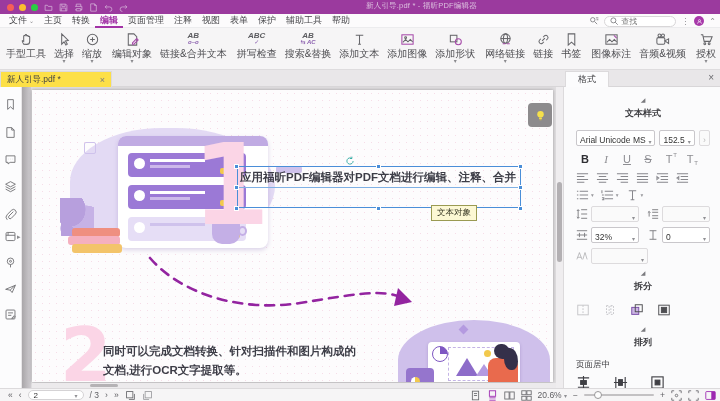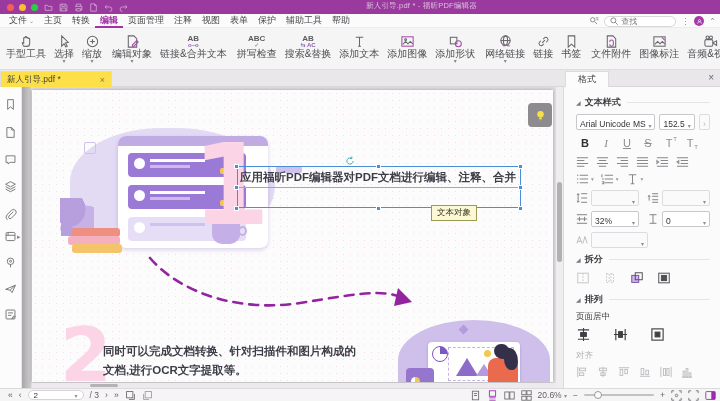--- a/index.html
+++ b/index.html
@@ -25,21 +25,21 @@
   .searchbox input{border:none;outline:none;width:50px;font-size:8px;color:#555;background:transparent;padding:0;}
   .avatar{width:10px;height:10px;border-radius:50%;background:#a839aa;display:flex;align-items:center;justify-content:center;}
   .avatar svg{width:7px;height:7px;stroke:#fff;stroke-width:1.4;fill:none}
   .vdots{color:#8a8a8e;font-size:8px;}
   .collup{color:#8a8a8e;font-size:8px;}
   
   .ribbon{position:absolute;left:0;top:28px;width:720px;height:42px;background:#f6f5f6;border-bottom:1px solid #dedcde;display:flex;align-items:stretch;padding:1px 2px 0;}
   .rgroup{display:flex;align-items:stretch;}
   .rsep{width:1px;background:#e2e0e2;margin:4px 1px;}
   .rb{display:flex;flex-direction:column;align-items:center;padding:3px 4px 0;gap:0px;}
-  .rb .ig{height:17px;display:flex;align-items:flex-end;justify-content:center;color:#5f5f63;}
+  .rb .ig{height:17px;display:flex;align-items:flex-start;justify-content:center;color:#5f5f63;font-style:italic;}
   .rb .ig svg{width:15px;height:15px;stroke:#66666a;fill:none;stroke-width:1.1}
   .rb .ig .acc{stroke:#a649a9}
   .rb .lb{font-size:10px;color:#4e4e52;white-space:nowrap;line-height:10px;}
   .rb .dd{font-size:6px;color:#8a8a8e;line-height:5px;}
   .tic{font-size:8px;font-weight:bold;color:#5c5c60;line-height:7px;text-align:center;}
   .tic .sm{font-size:6px;display:block;color:#8a5fae;}
   
   .tabbar{position:absolute;left:0;top:70px;width:720px;height:17px;background:#e9e7e9;border-bottom:1px solid #d8d6d8;}
   .doctab{position:absolute;left:0;top:1px;width:112px;height:16px;background:#fde047;border:1px solid #dcdadc;border-bottom:none;display:flex;align-items:center;justify-content:space-between;padding:0 6px;font-size:8.5px;color:#3f3f44;}
   .doctab .x{color:#7a7a7e;font-size:9px;}
@@ -78,21 +78,21 @@
   .pgpill{display:flex;align-items:center;justify-content:space-between;border:1px solid #d5d3d5;border-radius:6px;background:#fff;width:56px;height:10px;padding:0 5px;font-size:8px;color:#333;}
   .pgpill .c{font-size:6px;color:#909094}
   .sb-right{position:absolute;right:4px;display:flex;align-items:center;gap:6px;}
   .sb-right svg{width:11px;height:11px;stroke:#6a6a6e;fill:none;stroke-width:1.1}
   .sb-right .act svg{stroke:#9c27b0}
   .slider{position:relative;width:70px;height:2px;background:#c3c1c3;border-radius:1px;}
   .knob{position:absolute;left:10px;top:-3px;width:8px;height:8px;border-radius:50%;background:#fdfdfd;border:1px solid #9a989a;}
   .wicon{display:flex;align-items:center;}
   
   .panel{width:157px;background:#fbfbfc;border-left:1px solid #dcdadc;padding:6px 10px 0 12px;font-size:9px;color:#3c3c40;overflow:hidden;}
-  .psec{display:flex;align-items:center;gap:4px;margin:3px 0 5px;}
+  .psec{display:flex;align-items:center;gap:4px;margin:3px 0 5px;flex-direction:column;}
   .psec .car{font-size:6px;color:#7a7a7e;}
   .psec .t{font-weight:bold;white-space:nowrap;}
   .psec .rule{flex:1;border-top:1px solid #e6e4e6;margin-left:2px;}
   .sel{display:flex;align-items:flex-end;justify-content:space-between;border:1px solid #c9c7cb;background:#fff;border-radius:2px;height:16px;padding:0 3px;font-size:8.5px;color:#333;}
   .sel .cv{color:#909094;font-size:6px;margin-left:2px;}
   .sel.dis{background:#fafafa;color:#bbb;border-color:#dddbdd;}
   .frow{display:flex;align-items:center;gap:4px;margin-bottom:5px;}
   .fbtn{width:18px;height:16px;display:flex;align-items:center;justify-content:center;font-size:11px;color:#8d8d92;position:relative;}
   .fbtn.bold{font-weight:bold;color:#2f2f33;}
   .fbtn.it{font-style:italic;font-family:"Liberation Serif",serif;}
@@ -319,29 +319,20 @@
             </svg>
           </span>
         <span class="lb">书签</span>
       </div>
     </div>
     <div class="rsep"></div>
     <div class="rgroup">
       <div class="rb">
         <span class="ig">
             <svg viewBox="0 0 16 16">
-              <path d="M3.5 2h6l3 3v9h-9z"></path>
-              <path class="acc" d="M6 8.5a2 2 0 014 0V11a2 2 0 01-4 0"></path>
-            </svg>
-          </span>
-        <span class="lb">文件附件</span>
-      </div>
-      <div class="rb">
-        <span class="ig">
-            <svg viewBox="0 0 16 16">
               <rect x="2" y="3" width="12" height="10"></rect>
               <path d="M3 11l3-3 2.5 2.5L11 8l2.5 2.5"></path>
               <path class="acc" d="M10.5 3.5l3 3"></path>
             </svg>
           </span>
         <span class="lb">图像标注</span>
       </div>
       <div class="rb">
         <span class="ig">
             <svg viewBox="0 0 16 16">

